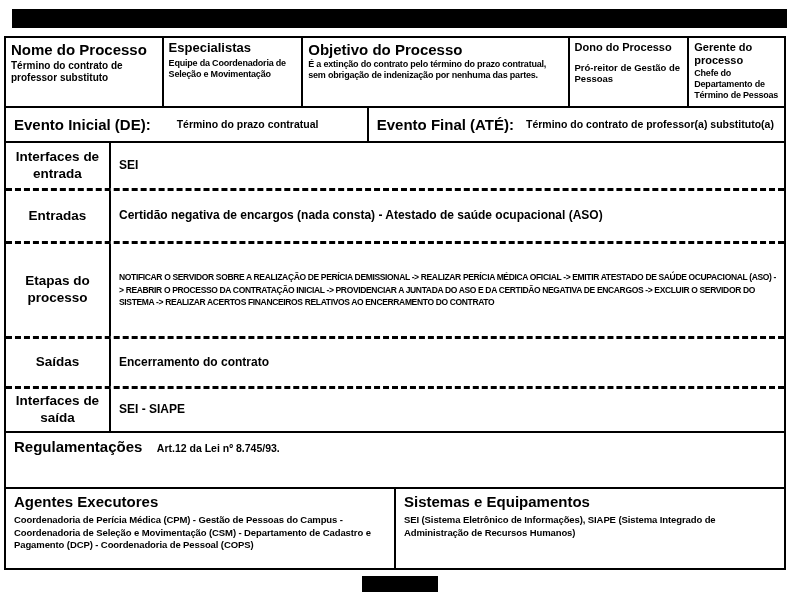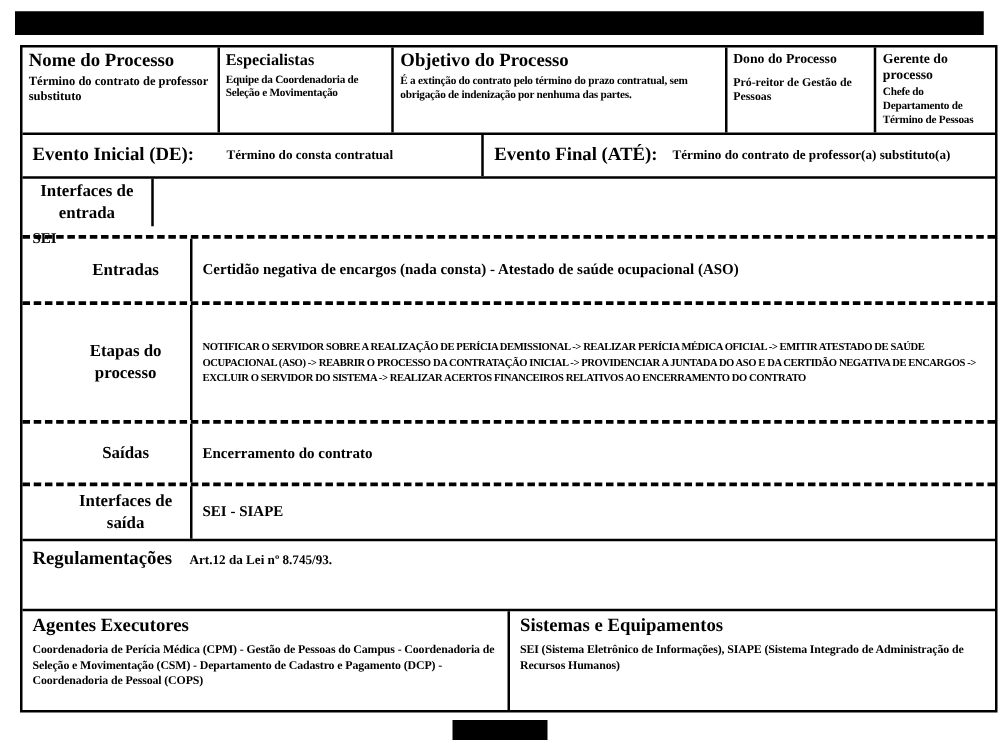--- a/index.html
+++ b/index.html
@@ -4,27 +4,27 @@
 <style>
   html,body{margin:0;padding:0;}
   body{
     width:800px;height:600px;background:#ffffff;position:relative;overflow:hidden;
     font-family:"Liberation Sans",sans-serif;color:#000;font-weight:700;
   }
   .bar{position:absolute;background:#000;}
   #topbar{left:12px;top:9px;width:775px;height:19px;}
   #bottombar{left:362px;top:576px;width:76px;height:16px;}
   #doc{
-    position:absolute;left:16px;top:36px;width:782px;height:534px;
+    position:absolute;left:4px;top:36px;width:782px;height:534px;
     border:2px solid #000;box-sizing:border-box;background:#fff;
-    display:flex;flex-direction:column;font-family:Liberation Serif, serif;
+    display:flex;flex-direction:column;
   }
   .row{display:flex;box-sizing:border-box;width:100%;}
   .bt-solid{border-top:2px solid #000;}
-  .bt-dash{border-top:3px dashed #000;padding-left:31px;}
+  .bt-dash{border-top:3px dashed #000;}
   .cell{box-sizing:border-box;padding:3px 5px;overflow:hidden;}
   .br{border-right:2px solid #000;}
   h2{margin:0;padding:0;font-size:15px;line-height:1.15;}
   .h-mid{font-size:13px;}
   .h-sm{font-size:11px;}
   .body-txt{margin:2px 0 0 0;line-height:1.22;}
   
   #r1{height:68px;}
   #c-nome{width:158px;}   #c-esp{width:140px;}  #c-obj{width:267px;}
   #c-dono{width:120px;}   #c-ger{width:95px;}
@@ -41,21 +41,21 @@
   .ev-label{font-size:15px;white-space:nowrap;}
   .ev-value{font-size:10.5px;margin-left:12px;line-height:1.25;}
   #ev-fin .ev-value{width:250px;}
   
   .label-cell{
     width:105px;display:flex;align-items:center;justify-content:center;text-align:center;
     font-size:13.5px;line-height:1.25;box-sizing:border-box;padding:2px 3px;
   }
   .value-cell{flex:1;display:flex;align-items:center;box-sizing:border-box;padding:2px 8px;}
   .value-txt{font-size:12px;line-height:1.3;}
-  #r3{height:47px;flex-direction:column;} #r4{height:53px;} #r5{height:95px;} #r6{height:50px;} #r7{height:45px;}
+  #r3{height:47px;} #r4{height:53px;} #r5{height:95px;} #r6{height:50px;} #r7{height:45px;}
   #r5 .value-txt{font-size:8.5px;letter-spacing:-0.35px;line-height:1.5;}
   
   #r8{height:56px;display:block;padding:5px 8px;box-sizing:border-box;}
   #reg-label{font-size:15px;display:inline;}
   #reg-value{font-size:10.5px;display:inline;margin-left:10px;}
   
   #r9{height:65px;flex:1;}
   .foot-cell{box-sizing:border-box;padding:4px 8px;}
   #foot-left{width:390px;}
   #foot-right{flex:1;}
@@ -87,21 +87,21 @@
     </div>
     <div class="cell" id="c-ger">
       <h2 class="h-sm">Gerente do processo</h2>
       <div class="body-txt">Chefe do Departamento de Término de Pessoas</div>
     </div>
   </div>
 
   <div class="row bt-solid" id="r2">
     <div class="evento-cell br" id="ev-ini">
       <span class="ev-label">Evento Inicial (DE):</span>
-      <span class="ev-value">Término do consta contratual</span>
+      <span class="ev-value">Término do prazo contratual</span>
     </div>
     <div class="evento-cell" id="ev-fin">
       <span class="ev-label">Evento Final (ATÉ):</span>
       <span class="ev-value">Término do contrato de professor(a) substituto(a)</span>
     </div>
   </div>
 
   <div class="row bt-solid" id="r3">
     <div class="label-cell br">Interfaces de entrada</div>
     <div class="value-cell">

